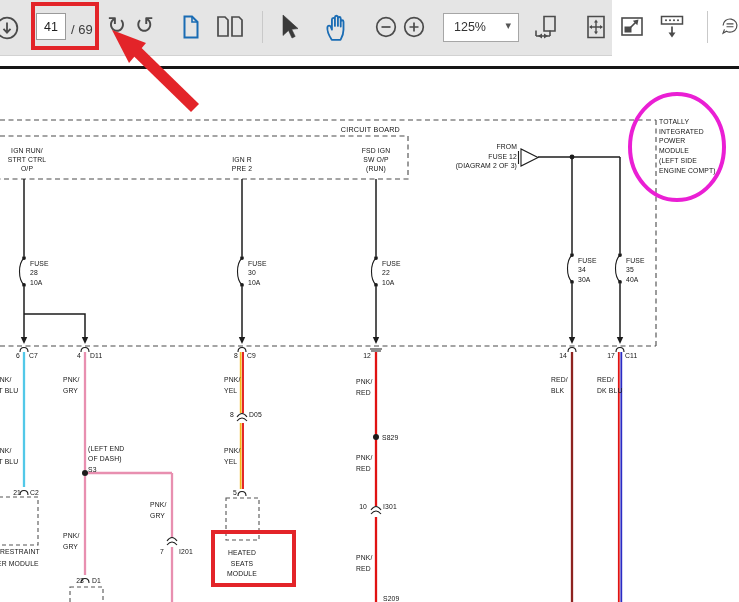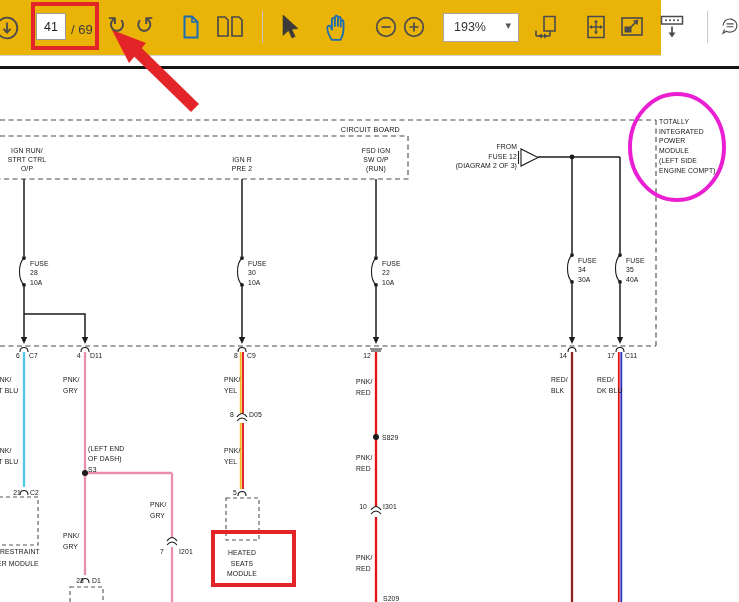--- a/index.html
+++ b/index.html
@@ -1,21 +1,21 @@
 <!DOCTYPE html>
 <html><head>
 <meta charset="utf-8">
 <style>
   html,body{margin:0;padding:0;background:#fff;}
   body{width:739px;height:602px;overflow:hidden;position:relative;
        font-family:"Liberation Sans",sans-serif;}
   .app{position:relative;width:739px;height:602px;}
   
-  .toolbar{position:absolute;left:0;top:0;width:661px;height:55px;
-           background:#eab308;border-bottom:1px solid #d2d2d2;z-index:5;}
+  .toolbar{position:absolute;left:0;top:0;width:612px;height:55px;
+           background:#e5e5e5;border-bottom:1px solid #d2d2d2;z-index:5;}
   .tb{position:absolute;display:block;}
   .tb svg{display:block;}
   .glyph{font-family:"DejaVu Sans",sans-serif;color:#4b4b4b;font-size:23px;line-height:26px;}
   .page-input{position:absolute;left:36px;top:13px;width:28px;height:25px;
               border:1px solid #9a9a9a;background:#fff;text-align:center;
               font-size:12.5px;color:#222;font-family:"Liberation Sans",sans-serif;padding:0;}
   .page-total{position:absolute;left:71px;top:22px;font-size:13px;color:#3c3c3c;}
   .sep{position:absolute;top:11px;width:1px;height:32px;background:#c9c9c9;}
   .zoom-box{position:absolute;left:443px;top:13px;width:74px;height:27px;
             border:1px solid #a6a6a6;background:#fff;}
@@ -92,21 +92,21 @@
       </svg>
     </span>
     <span class="tb" style="left:403px;top:16px;">
       <svg width="22" height="22" viewBox="0 0 22 22">
         <circle cx="11" cy="11" r="9.3" stroke="#4b4b4b" stroke-width="1.7" fill="none"></circle>
         <path d="M6.5 11 H15.5 M11 6.5 V15.5" stroke="#4b4b4b" stroke-width="1.7"></path>
       </svg>
     </span>
 
     <span class="zoom-box">
-      <span class="zoom-text">193%</span>
+      <span class="zoom-text">125%</span>
       <span class="zoom-caret">▾</span>
     </span>
 
     <span class="tb" style="left:533px;top:14px;">
       <svg width="26" height="26" viewBox="0 0 26 26">
         <path d="M11 2.5 H22 V17 H11 Z" stroke="#4b4b4b" stroke-width="1.6" fill="none"></path>
         <path d="M3 22 H17 M3 22 V16.5 M17 22 V16.5" stroke="#4b4b4b" stroke-width="1.6" fill="none"></path>
         <polygon points="5,22 9,19.6 9,24.4" fill="#4b4b4b"></polygon>
         <polygon points="15,22 11,19.6 11,24.4" fill="#4b4b4b"></polygon>
       </svg>

